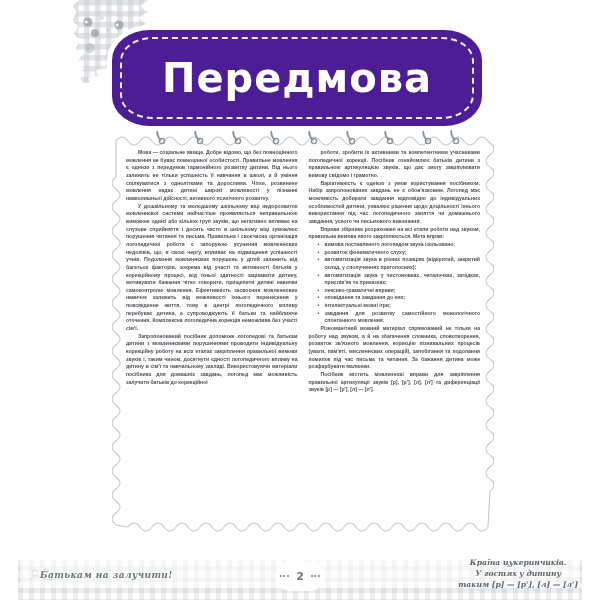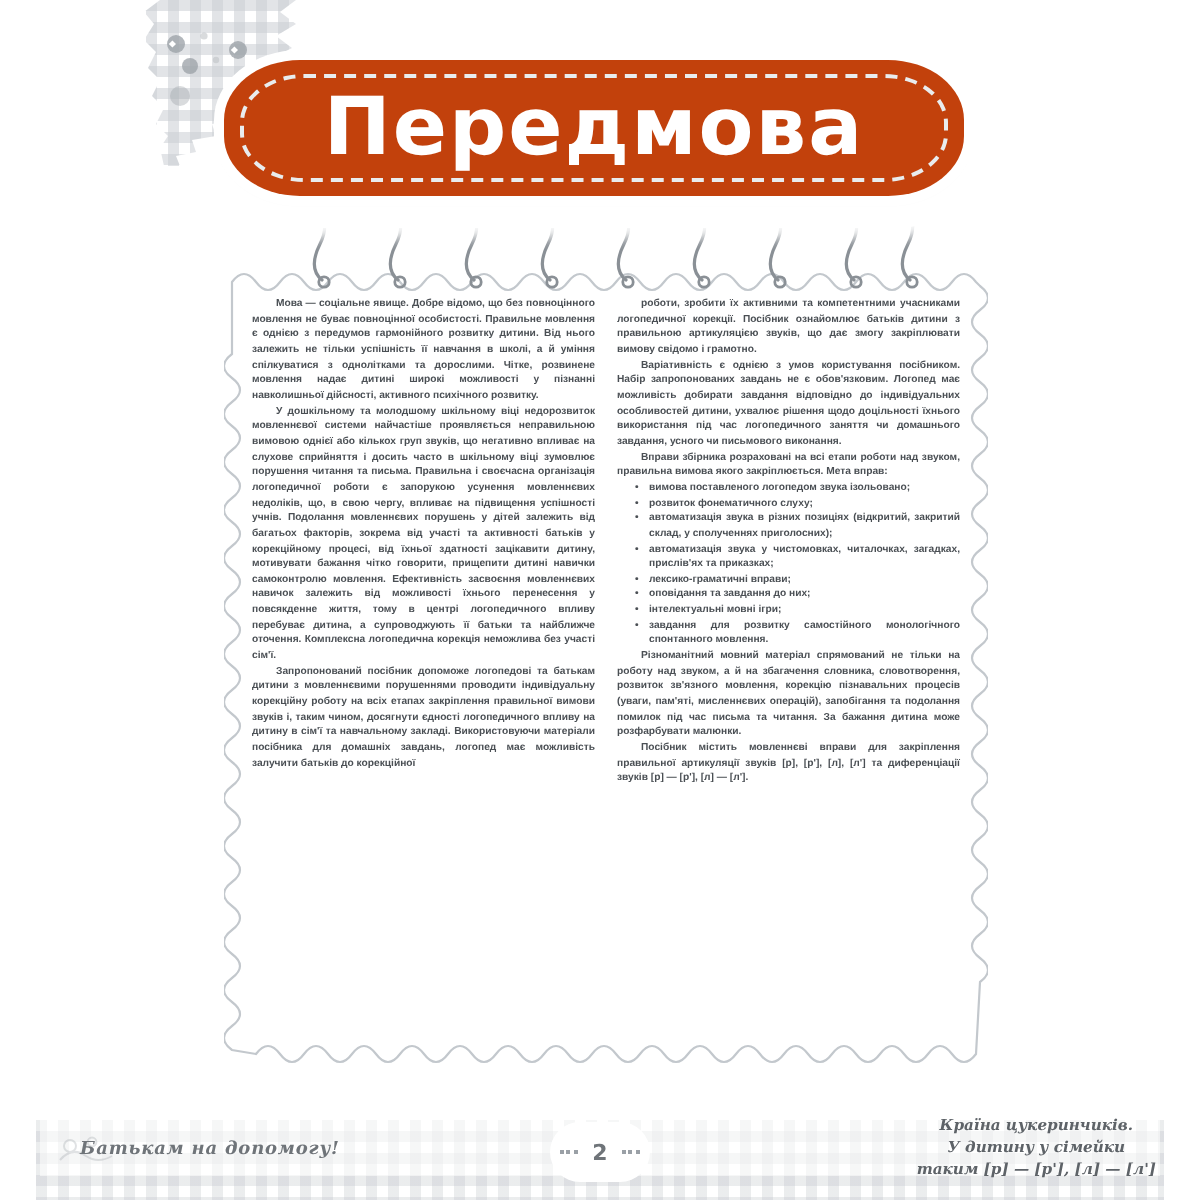--- a/index.html
+++ b/index.html
@@ -49,23 +49,23 @@
     height: 78px;
     border-radius: 40px / 32px;
     background: #ffffff;
     box-shadow: 0 0 6px 5px rgba(255,255,255,0.95);
   }
   .title-plate {
     position: absolute;
     left: 0px;
     top: 0px;
     width: 370px;
-    height: 68px;
+    height: 96px;
     border-radius: 38px / 30px;
-    background: #c2410c;
+    background: #4c1d95;
     box-shadow: 0 0 0 5px #ffffff, 0 1px 5px rgba(0,0,0,0.18);
   }
   .title-plate::before {
     content: "";
     position: absolute;
     left: 8px;
     top: 7px;
     right: 8px;
     bottom: 7px;
     border: 2px dashed #e9ecee;
@@ -396,28 +396,28 @@
     <div class="footer-deco">
       <svg width="60" height="34" viewBox="0 0 60 34" xmlns="http://www.w3.org/2000/svg">
         <g fill="none" stroke="#9aa0a6" stroke-width="1" opacity="0.6">
           <path d="M4,18 q6,-7 13,-2 q6,4 13,0"></path>
           <circle cx="9" cy="11" r="3"></circle>
           <circle cx="20" cy="9" r="2.2"></circle>
         </g>
       </svg>
     </div>
 
-    <div class="footer-left">Батькам на допомогу!</div>
+    <div class="footer-left">Батькам на залучити!</div>
 
     <div class="page-number-box">
       <span class="dashes-l"></span>
       <span class="page-number">2</span>
       <span class="dashes-r"></span>
     </div>
 
     <div class="footer-right">
       <span class="ln">Країна цукеринчиків.</span>
-      <span class="ln">У дитину у сімейки</span>
+      <span class="ln">У гостях у дитину</span>
       <span class="ln">таким [р] — [р'], [л] — [л']</span>
     </div>
   </div>
 
 </div>
 
 </body></html>

